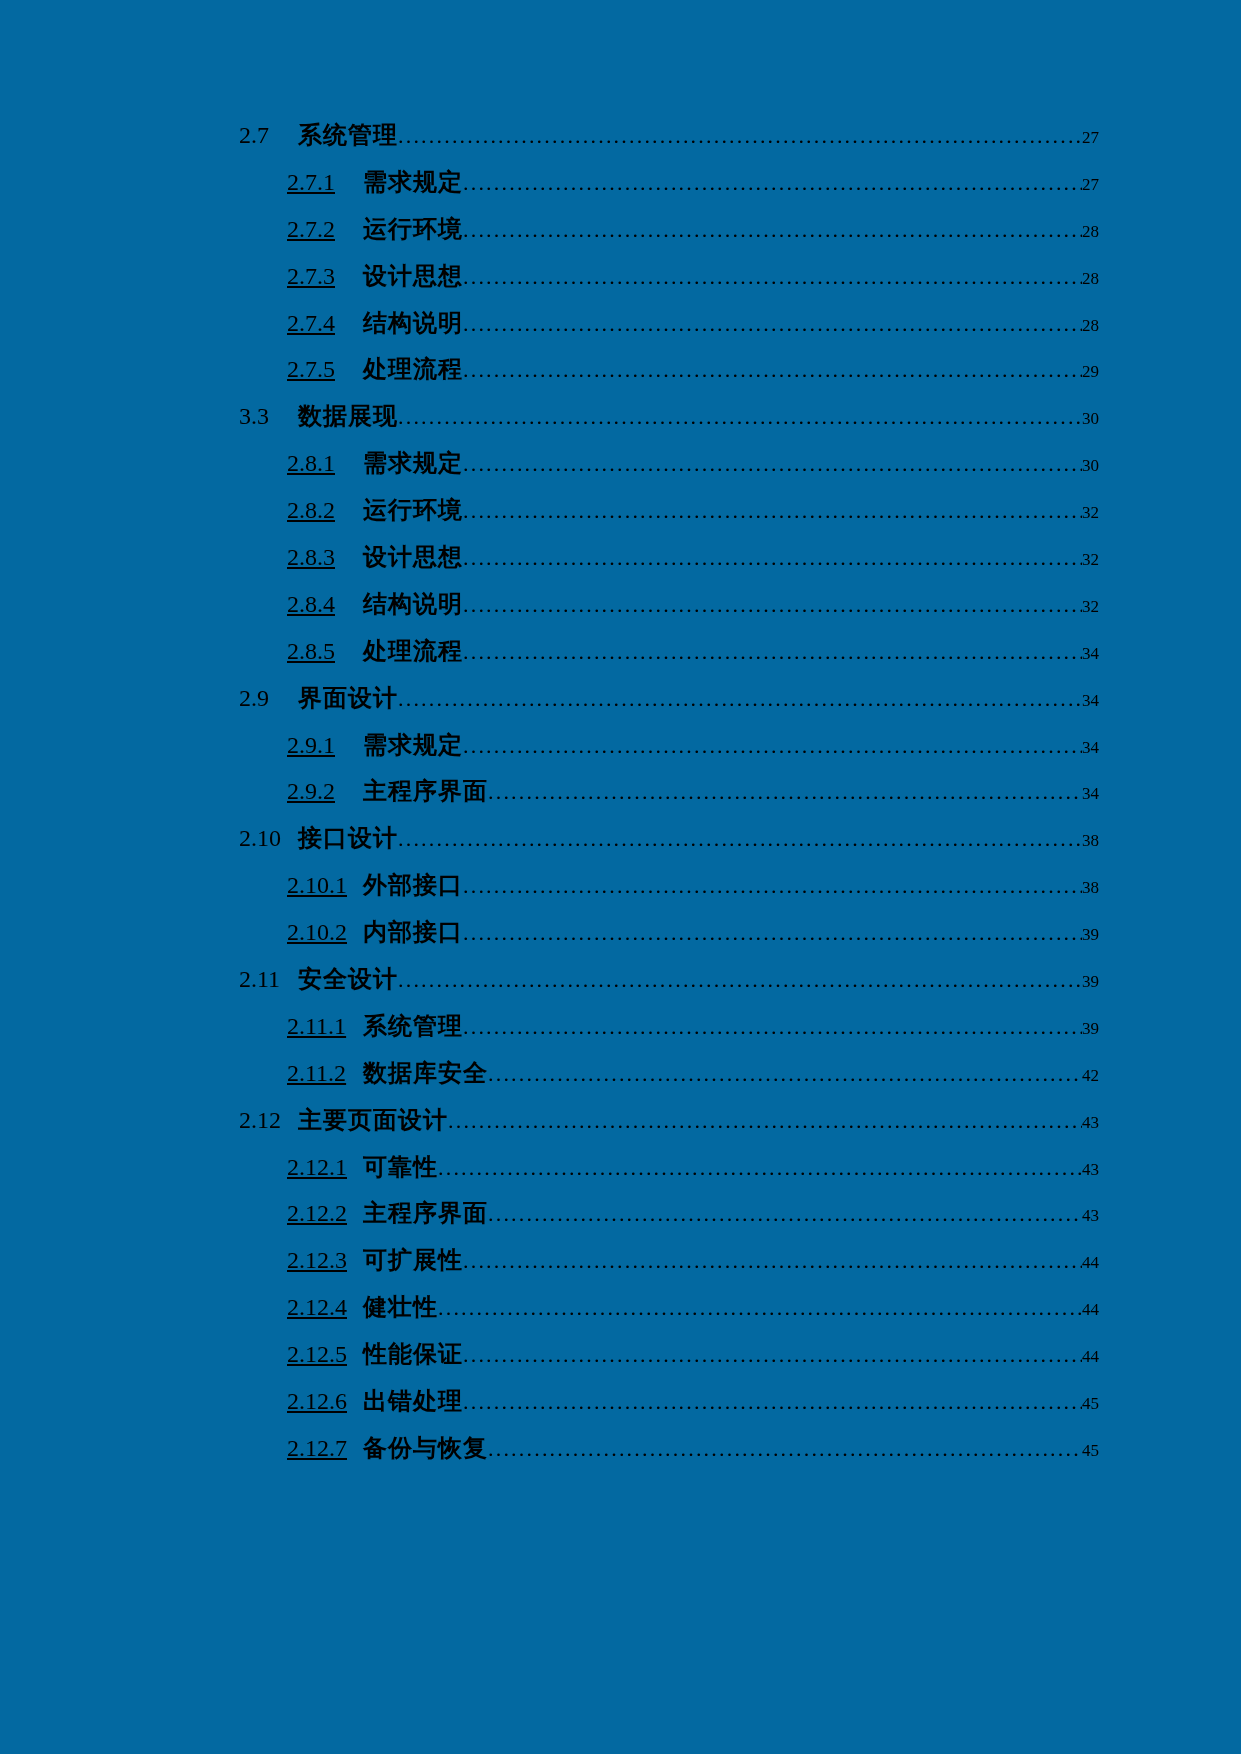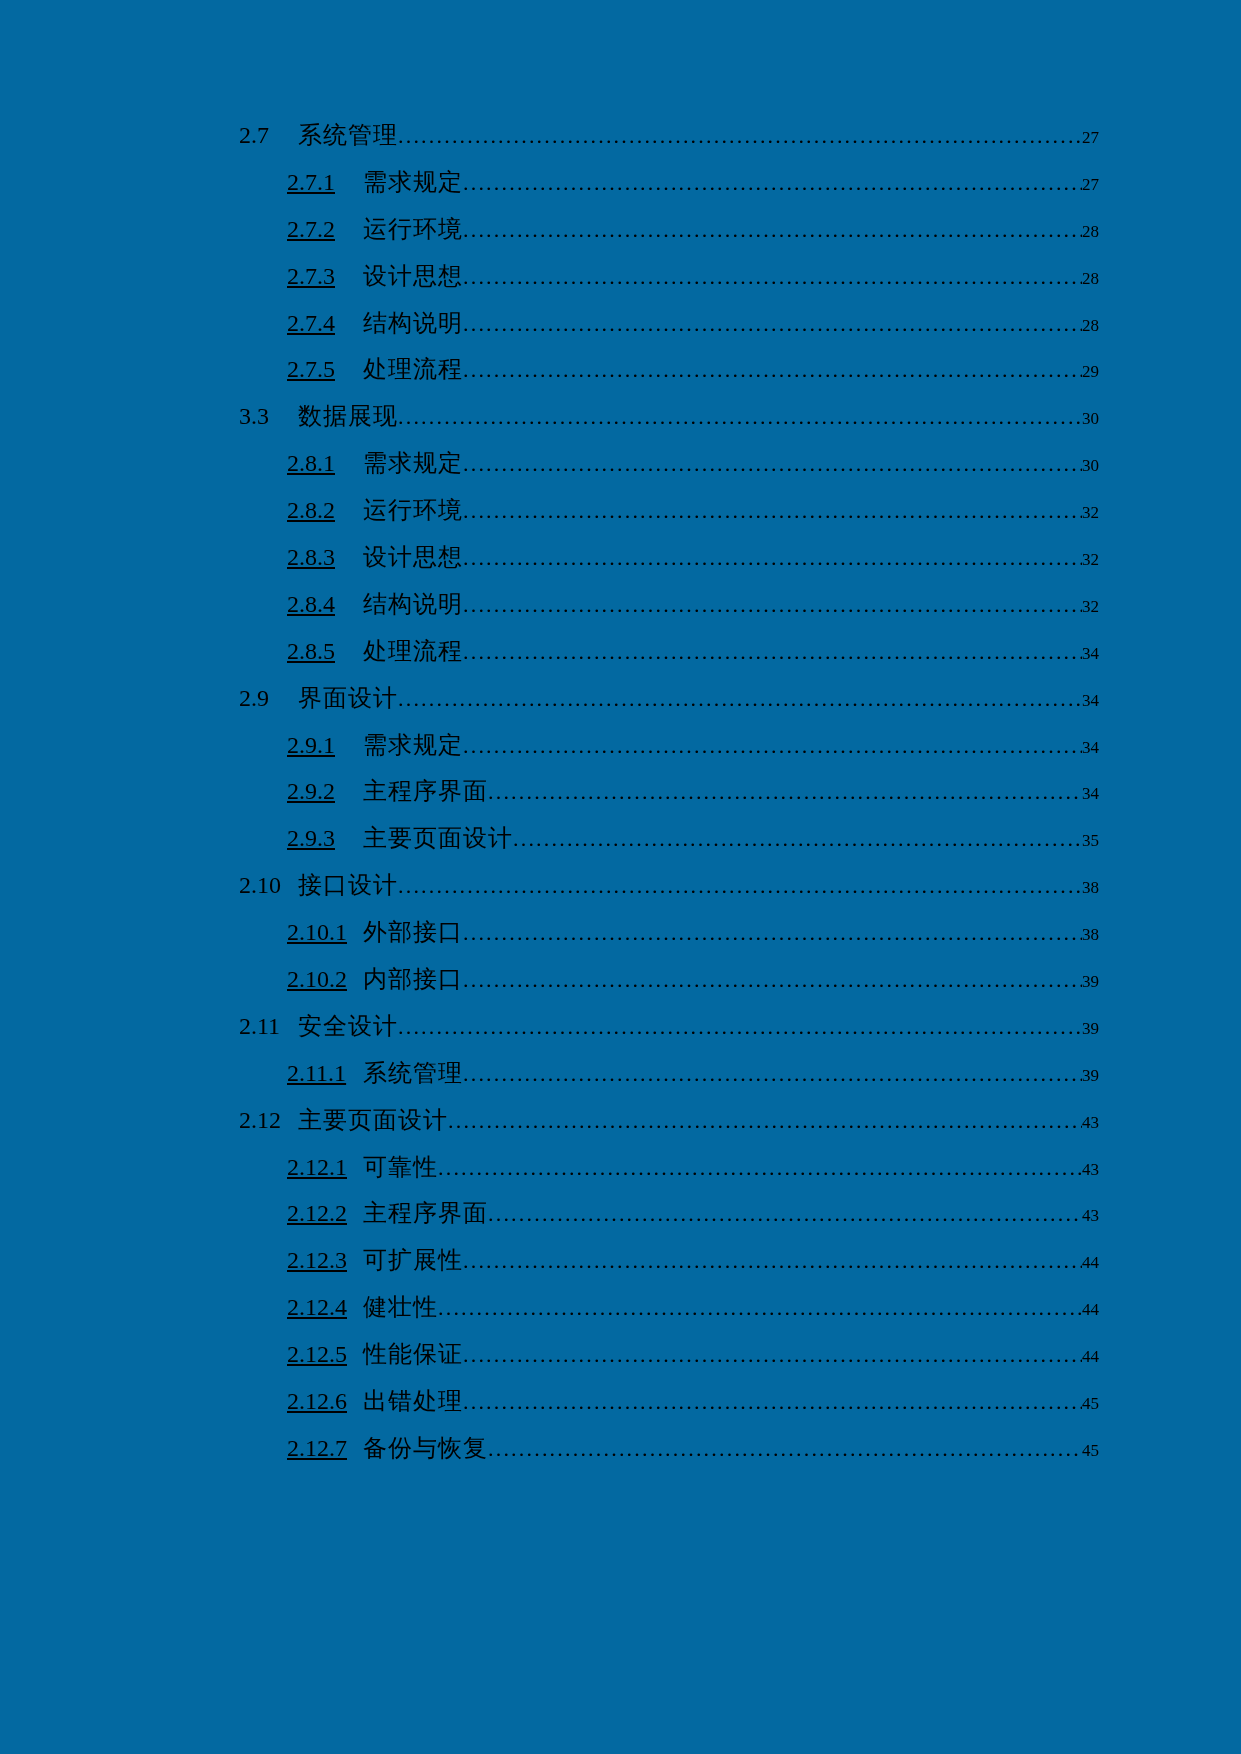--- a/index.html
+++ b/index.html
@@ -40,20 +40,21 @@
   .toc-row.level-2 { padding-left: 287px; }
   .toc-row.level-2 .toc-num { min-width: 76px; text-decoration: underline; }
   .toc-num {
     display: inline-block;
     flex: 0 0 auto;
     font-family: "Liberation Serif", "DejaVu Serif", serif;
   }
   .toc-title {
     flex: 0 0 auto;
     letter-spacing: 1px;
+    font-weight: bold;
   }
   .toc-leader {
     flex: 1 1 auto;
     overflow: hidden;
     min-width: 10px;
     font-size: 22px;
   }
   .toc-leader::after {
     content: "................................................................................................................................................................................................";
     letter-spacing: 2.2px;
@@ -151,26 +152,20 @@
         <span class="toc-title">需求规定</span>
         <span class="toc-leader"></span>
         <span class="toc-page">34</span>
       </div>
       <div class="toc-row level-2">
         <span class="toc-num">2.9.2</span>
         <span class="toc-title">主程序界面</span>
         <span class="toc-leader"></span>
         <span class="toc-page">34</span>
       </div>
-      <div class="toc-row level-2">
-        <span class="toc-num">2.9.3</span>
-        <span class="toc-title">主要页面设计</span>
-        <span class="toc-leader"></span>
-        <span class="toc-page">35</span>
-      </div>
       <div class="toc-row level-1">
         <span class="toc-num">2.10</span>
         <span class="toc-title">接口设计</span>
         <span class="toc-leader"></span>
         <span class="toc-page">38</span>
       </div>
       <div class="toc-row level-2">
         <span class="toc-num">2.10.1</span>
         <span class="toc-title">外部接口</span>
         <span class="toc-leader"></span>
@@ -186,20 +181,26 @@
         <span class="toc-num">2.11</span>
         <span class="toc-title">安全设计</span>
         <span class="toc-leader"></span>
         <span class="toc-page">39</span>
       </div>
       <div class="toc-row level-2">
         <span class="toc-num">2.11.1</span>
         <span class="toc-title">系统管理</span>
         <span class="toc-leader"></span>
         <span class="toc-page">39</span>
+      </div>
+      <div class="toc-row level-2">
+        <span class="toc-num">2.11.2</span>
+        <span class="toc-title">数据库安全</span>
+        <span class="toc-leader"></span>
+        <span class="toc-page">42</span>
       </div>
       <div class="toc-row level-1">
         <span class="toc-num">2.12</span>
         <span class="toc-title">主要页面设计</span>
         <span class="toc-leader"></span>
         <span class="toc-page">43</span>
       </div>
       <div class="toc-row level-2">
         <span class="toc-num">2.12.1</span>
         <span class="toc-title">可靠性</span>

